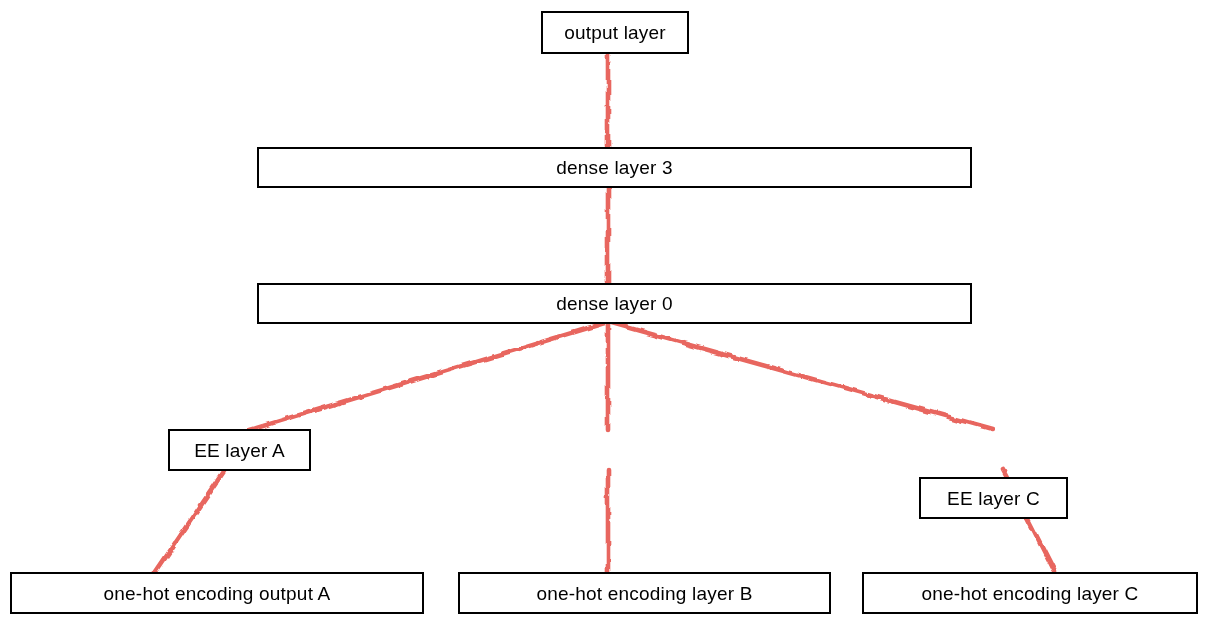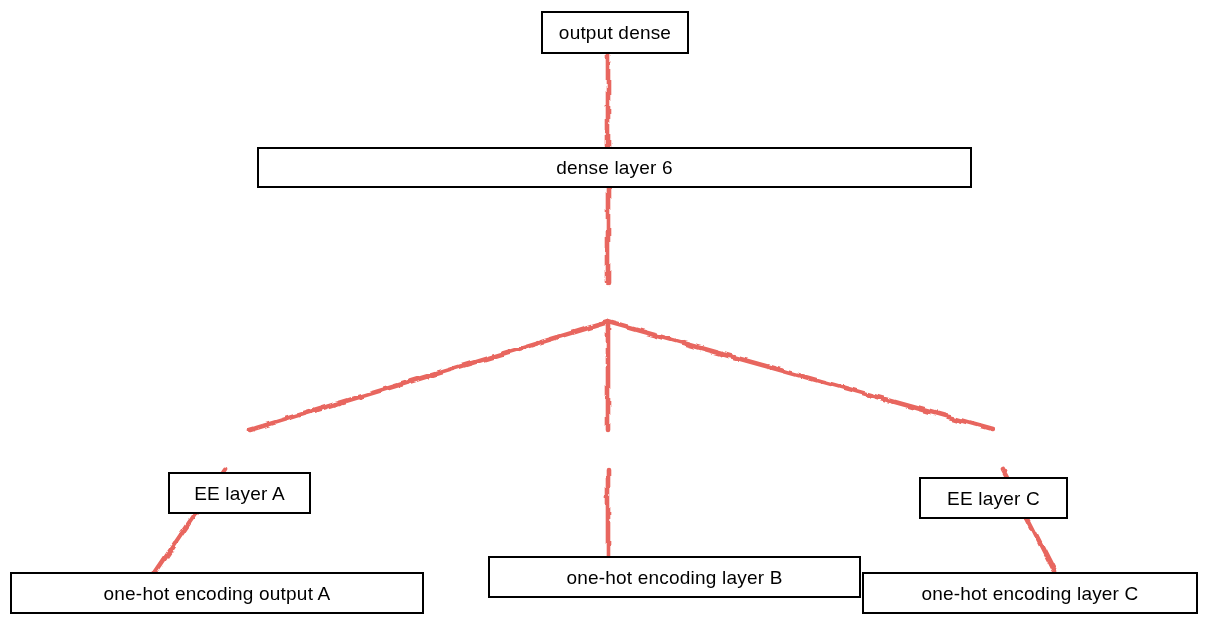--- a/index.html
+++ b/index.html
@@ -35,25 +35,25 @@
     font-size: 19px;
     color: #000000;
     line-height: 1;
     white-space: nowrap;
     letter-spacing: 0.2px;
   }
   
   #n-output  { left: 541px; top: 11px;  width: 148px; height: 43px; }
   #n-dense1  { left: 257px; top: 147px; width: 715px; height: 41px; }
   #n-dense0  { left: 257px; top: 283px; width: 715px; height: 41px; }
-  #n-eea     { left: 168px; top: 429px; width: 143px; height: 42px; margin-top: 43px; }
+  #n-eea     { left: 168px; top: 429px; width: 143px; height: 42px; }
   #n-eeb     { left: 541px; top: 429px; width: 149px; height: 42px; }
   #n-eec     { left: 919px; top: 429px; width: 149px; height: 42px; margin-top: 48px; }
   #n-oha     { left: 10px;  top: 572px; width: 414px; height: 42px; }
-  #n-ohb     { left: 458px; top: 556px; width: 373px; height: 42px; margin-left: 30px; }
+  #n-ohb     { left: 458px; top: 572px; width: 373px; height: 42px; }
   #n-ohc     { left: 862px; top: 572px; width: 336px; height: 42px; }
 </style>
 </head>
 <body>
 
 <div class="canvas">
 
   <svg class="edges-svg" width="1206" height="624" viewBox="0 0 1206 624">
     <defs>
       <filter id="sketchy" x="-10%" y="-10%" width="120%" height="120%">
@@ -67,27 +67,30 @@
       <line x1="608" y1="322" x2="250" y2="430" stroke="#e8665e"></line>
       <line x1="608" y1="322" x2="608" y2="430" stroke="#e8665e"></line>
       <line x1="608" y1="322" x2="992" y2="429" stroke="#e8665e"></line>
       <line x1="225" y1="470" x2="155" y2="573" stroke="#e8665e"></line>
       <line x1="608" y1="470" x2="608" y2="573" stroke="#e8665e"></line>
       <line x1="1003" y1="470" x2="1055" y2="572" stroke="#e8665e"></line>
     </g>
   </svg>
 
   <div class="node" id="n-output">
-    <span class="node-label">output dense</span>
+    <span class="node-label">output layer</span>
   </div>
 
   <div class="node" id="n-dense1">
-    <span class="node-label">dense layer 6</span>
+    <span class="node-label">dense layer 3</span>
   </div>
 
+  <div class="node" id="n-dense0">
+    <span class="node-label">dense layer 0</span>
+  </div>
 
   <div class="node" id="n-eea">
     <span class="node-label">EE layer A</span>
   </div>
 
 
   <div class="node" id="n-eec">
     <span class="node-label">EE layer C</span>
   </div>
 

